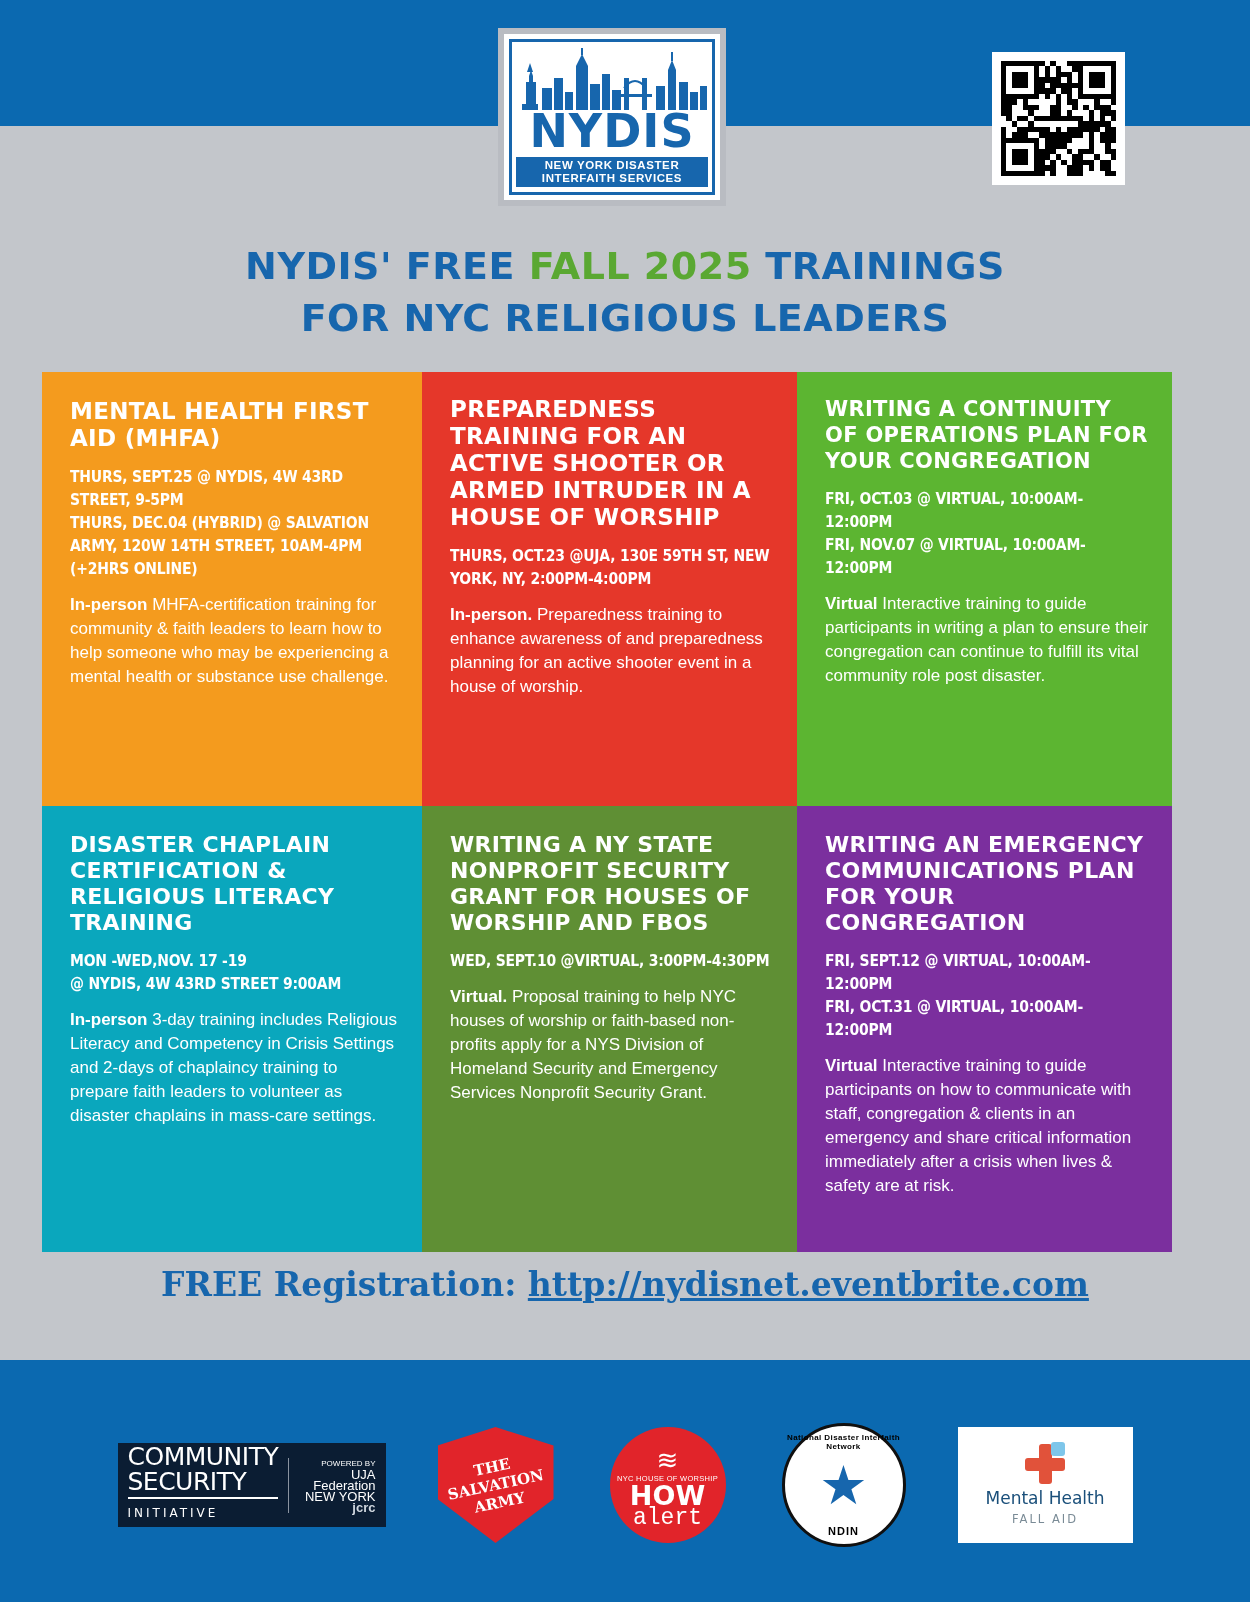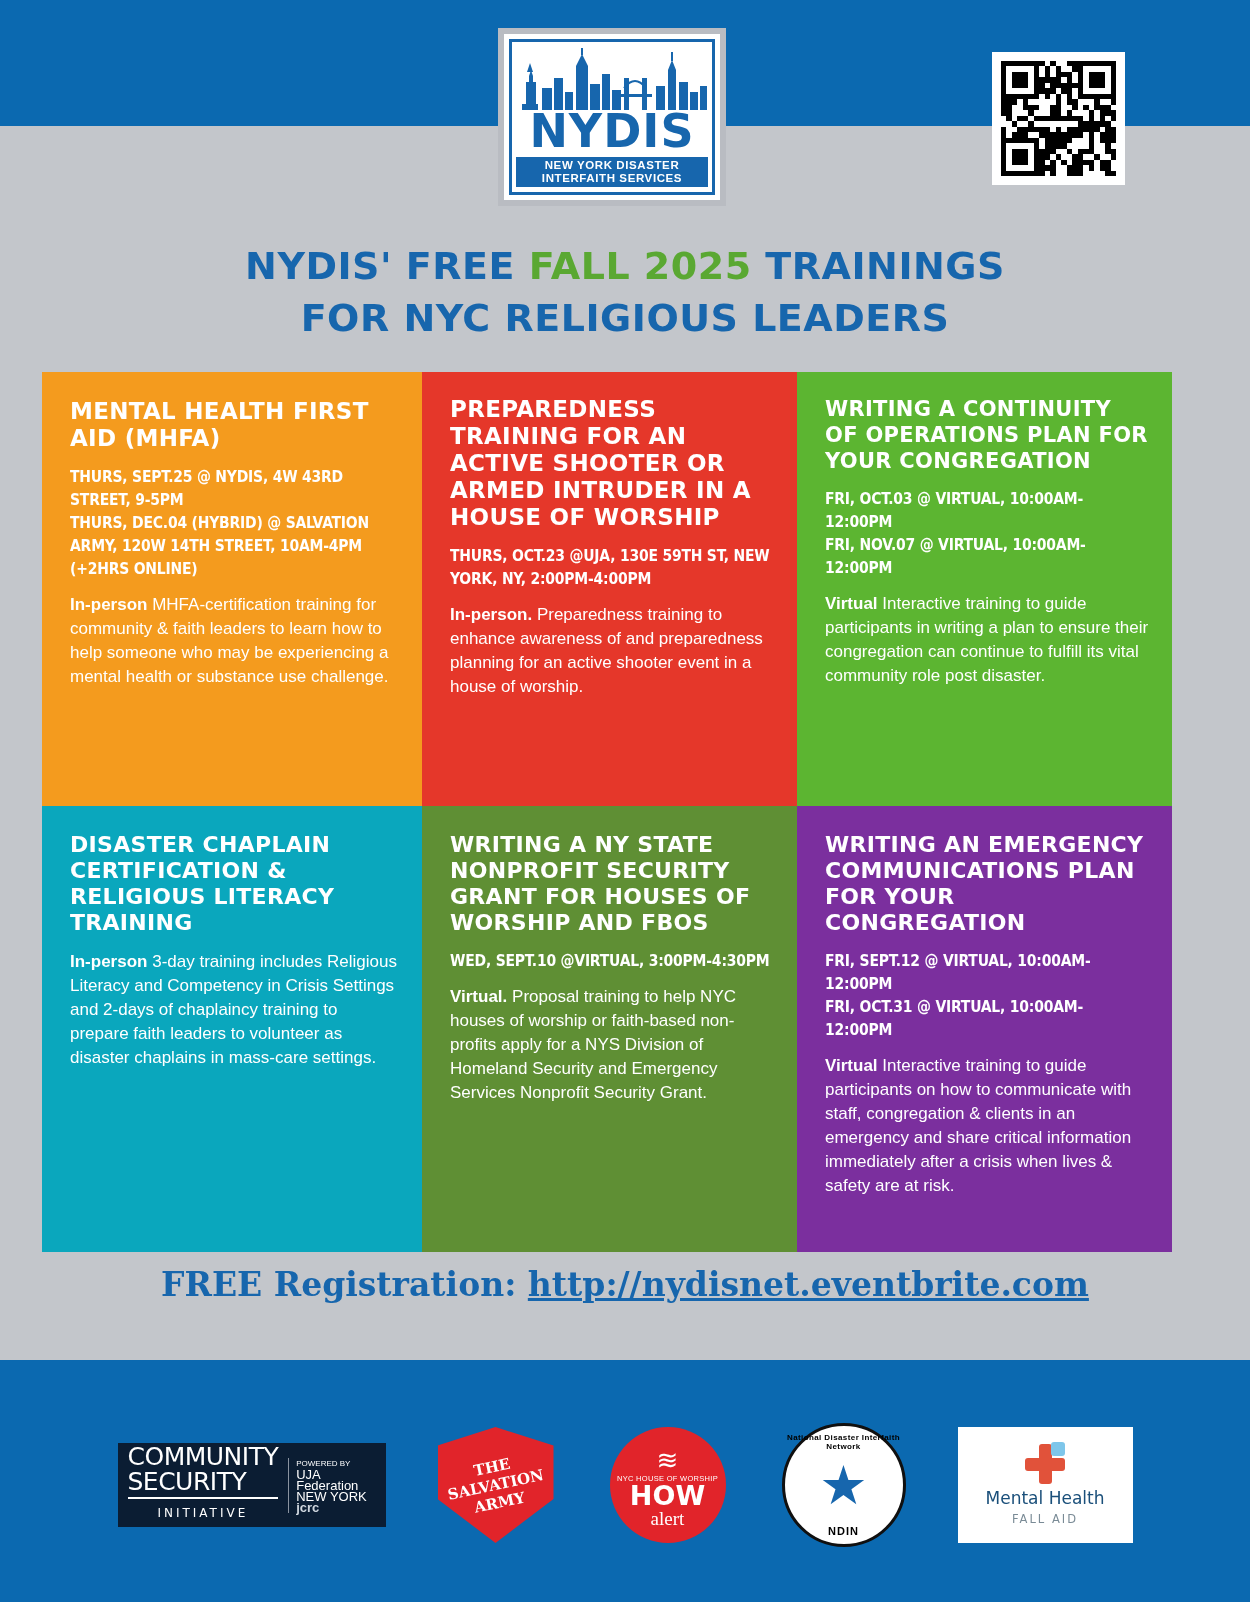--- a/index.html
+++ b/index.html
@@ -227,31 +227,32 @@
     font-family: "DejaVu Sans", sans-serif;
     font-weight: normal;
     line-height: 25px;
     font-size: 25px;
     letter-spacing: -0.5px;
   }
   .csi-left .ini {
     display: block;
     font-size: 12px;
     letter-spacing: 3px;
-    text-align: center;
+    text-align: left;
     border-top: 2px solid #fff;
     margin-top: 3px;
     padding-top: 2px;
   }
   .csi-right {
     border-left: 1px solid #8a93a0;
     margin-left: 10px;
     padding-left: 7px;
     font-size: 8px;
     line-height: 11px;
+    text-align: right;
   }
   .csi-right .uja { font-weight: normal; font-size: 13px; }
   .csi-right .jcrc { font-weight: bold; font-size: 13px; color:#cfd6de; }
 
   
   .sp-sa {
     width: 116px;
     height: 116px;
     position: relative;
   }
@@ -288,21 +289,21 @@
     background: #e1242a;
     display: flex;
     flex-direction: column;
     align-items: center;
     justify-content: center;
     color: #fff;
   }
   .how-waves { font-size: 26px; line-height: 20px; margin-top: 8px;}
   .how-sub { font-size: 7.5px; letter-spacing: 0.3px; margin-top: 4px;}
   .how-big { font-family: "DejaVu Sans", sans-serif; font-weight: bold; font-size: 27px; line-height: 26px; }
-  .how-alert { font-family: Liberation Serif, serif; font-size: 19px; line-height: 19px; }
+  .how-alert { font-family: Liberation Mono, monospace; font-size: 23px; line-height: 19px; }
 
   
   .sp-ndin {
     width: 124px;
     height: 124px;
     border-radius: 50%;
     background: #ffffff;
     border: 3px solid #101010;
     position: relative;
     display: flex;
@@ -883,20 +884,22 @@
 
     <div class="card c3">
       <h2>WRITING A CONTINUITY OF OPERATIONS PLAN FOR YOUR CONGREGATION</h2>
       <div class="dates" style="white-space:pre-line;">FRI, OCT.03 @ VIRTUAL, 10:00AM-12:00PM
 FRI, NOV.07 @ VIRTUAL, 10:00AM-12:00PM</div>
       <div class="body"><b>Virtual</b><span> Interactive training to guide participants in writing a plan to ensure their congregation can continue to fulfill its vital community role post disaster.</span></div>
     </div>
 
     <div class="card c4">
       <h2>DISASTER CHAPLAIN CERTIFICATION &amp; RELIGIOUS LITERACY TRAINING</h2>
+      <div class="dates" style="white-space:pre-line;">MON -WED,NOV. 17 -19
+@ NYDIS, 4W 43RD STREET 9:00AM</div>
       <div class="body"><b>In-person</b><span> 3-day training includes Religious Literacy and Competency in Crisis Settings and 2-days of chaplaincy  training to prepare faith leaders to volunteer as disaster chaplains in mass-care settings.</span></div>
     </div>
 
     <div class="card c5">
       <h2>WRITING A NY STATE NONPROFIT SECURITY GRANT FOR HOUSES OF WORSHIP AND FBOS</h2>
       <div class="dates" style="white-space:pre-line;">WED, SEPT.10 @VIRTUAL, 3:00PM-4:30PM</div>
       <div class="body"><b>Virtual.</b><span> Proposal training to help NYC houses of worship or faith-based non-profits apply for a NYS Division of Homeland Security and Emergency Services Nonprofit Security Grant.</span></div>
     </div>
 
     <div class="card c6">

